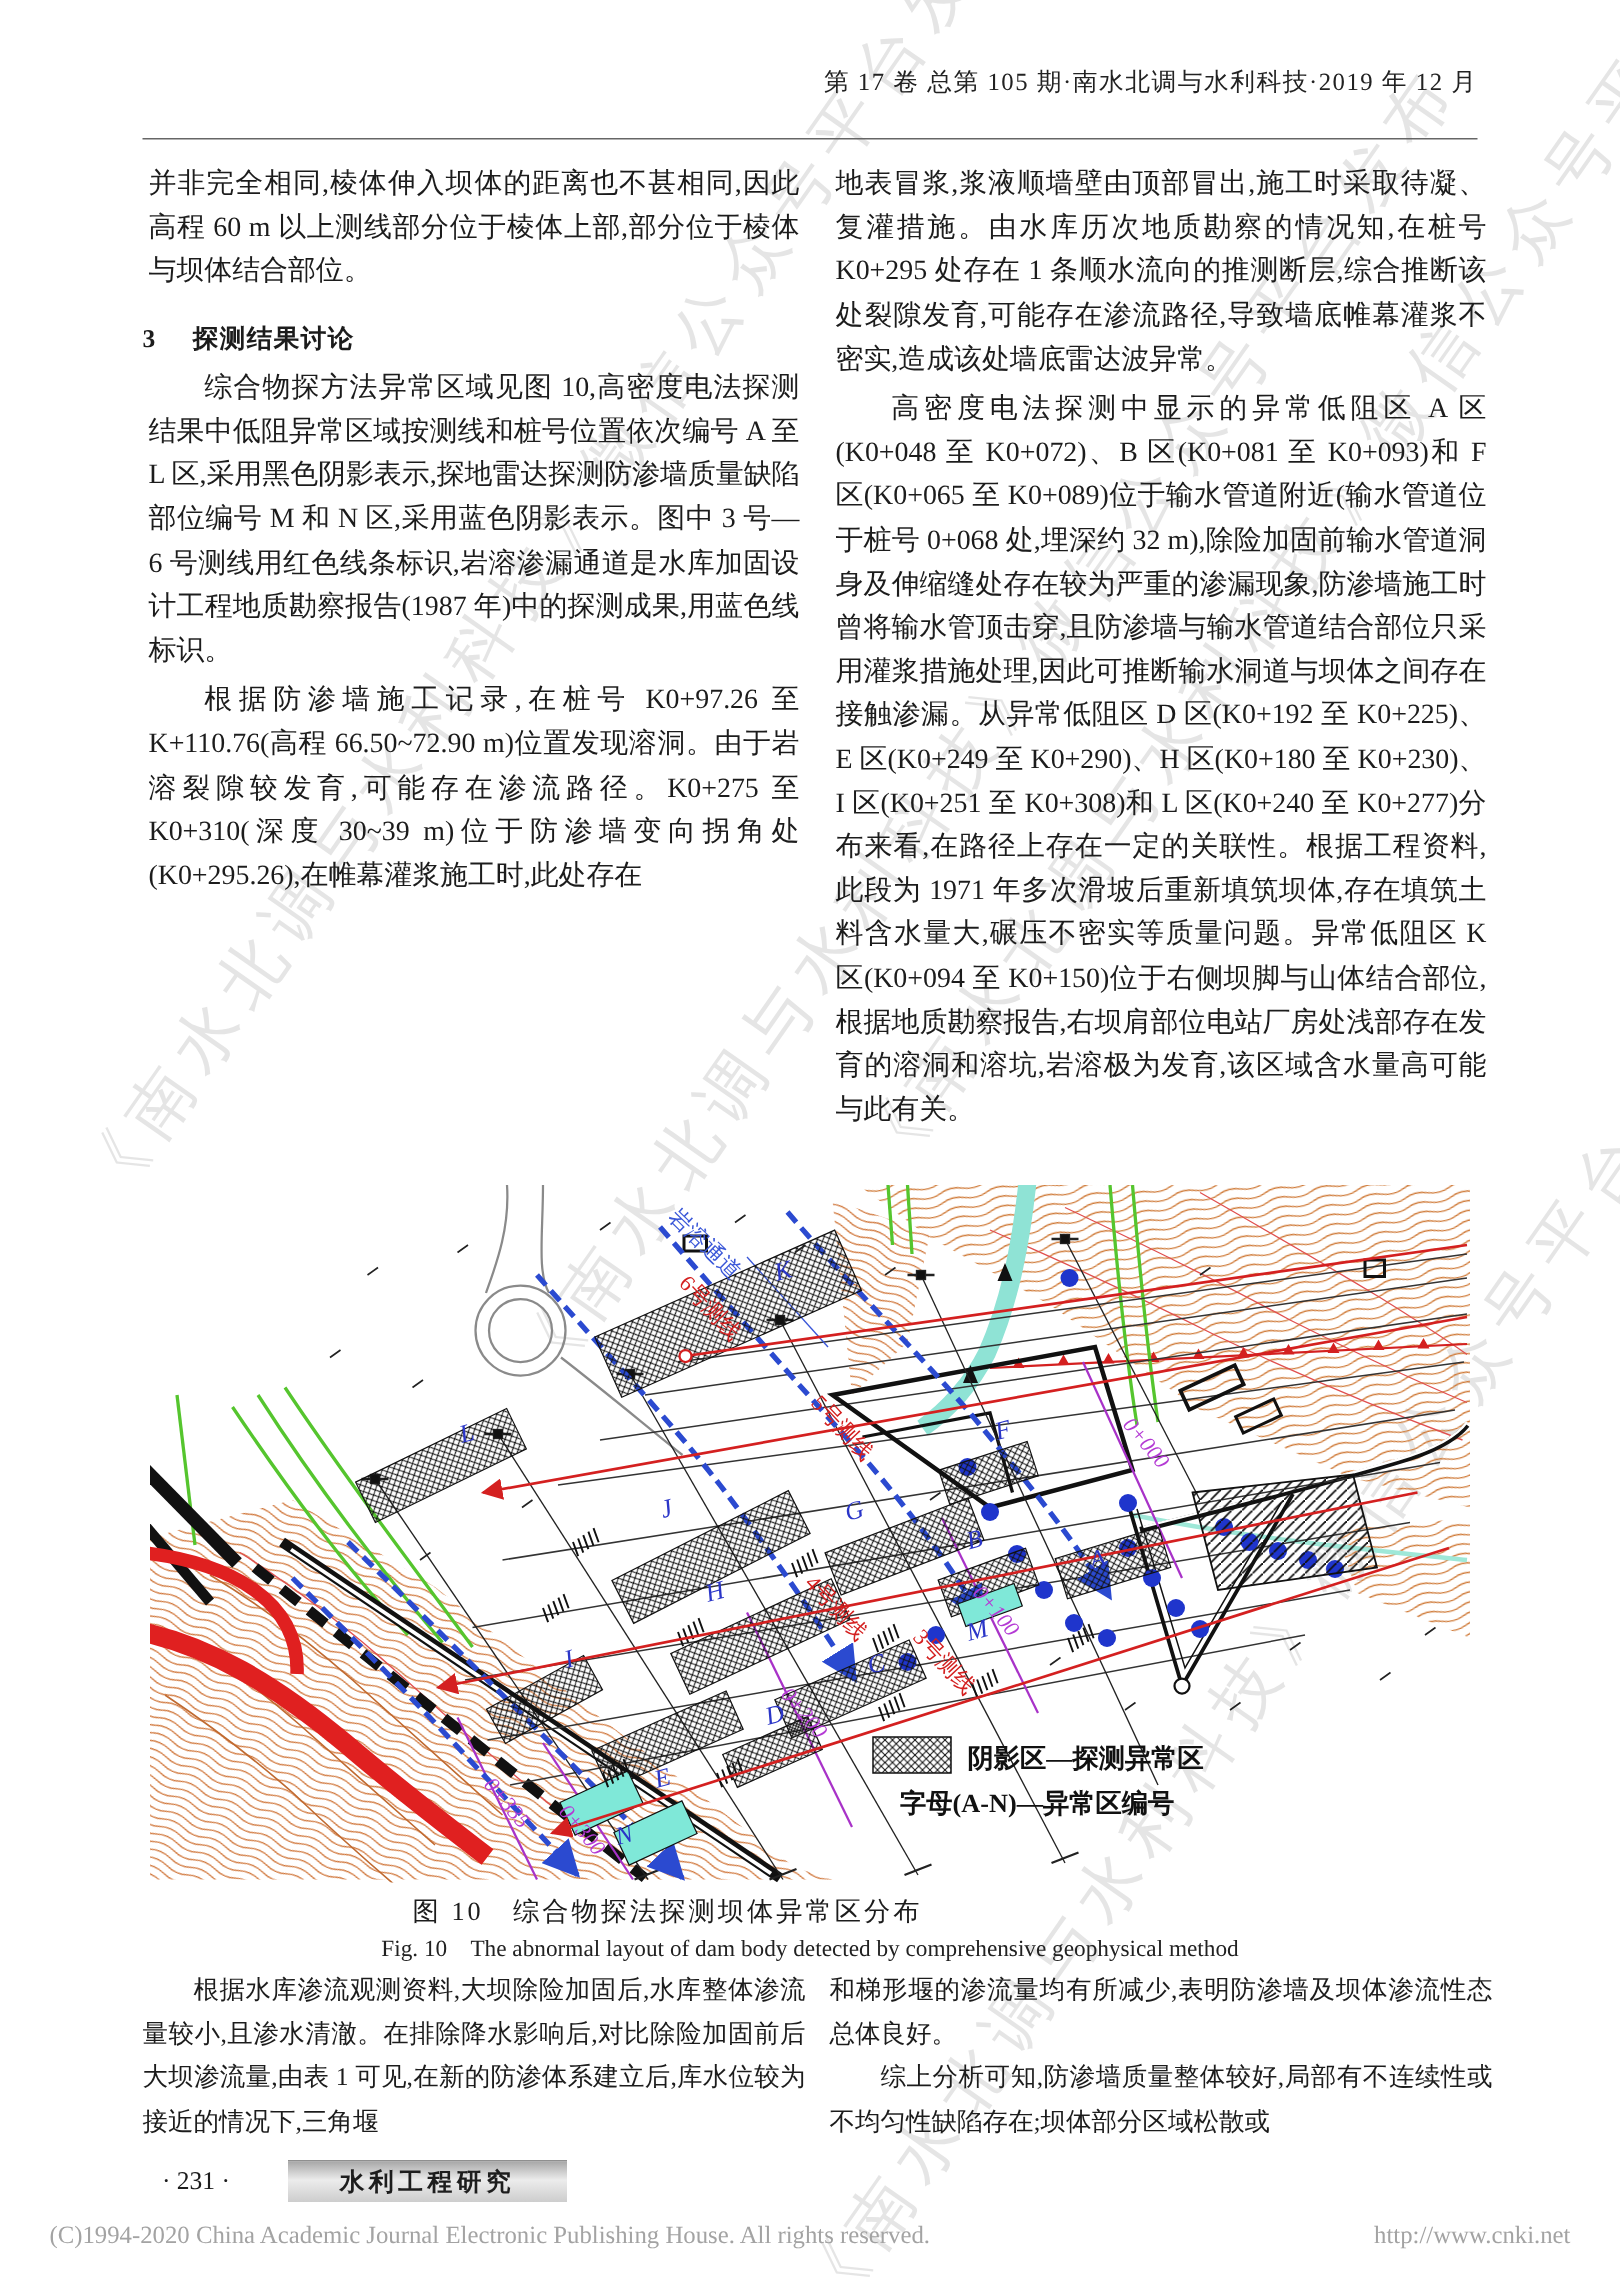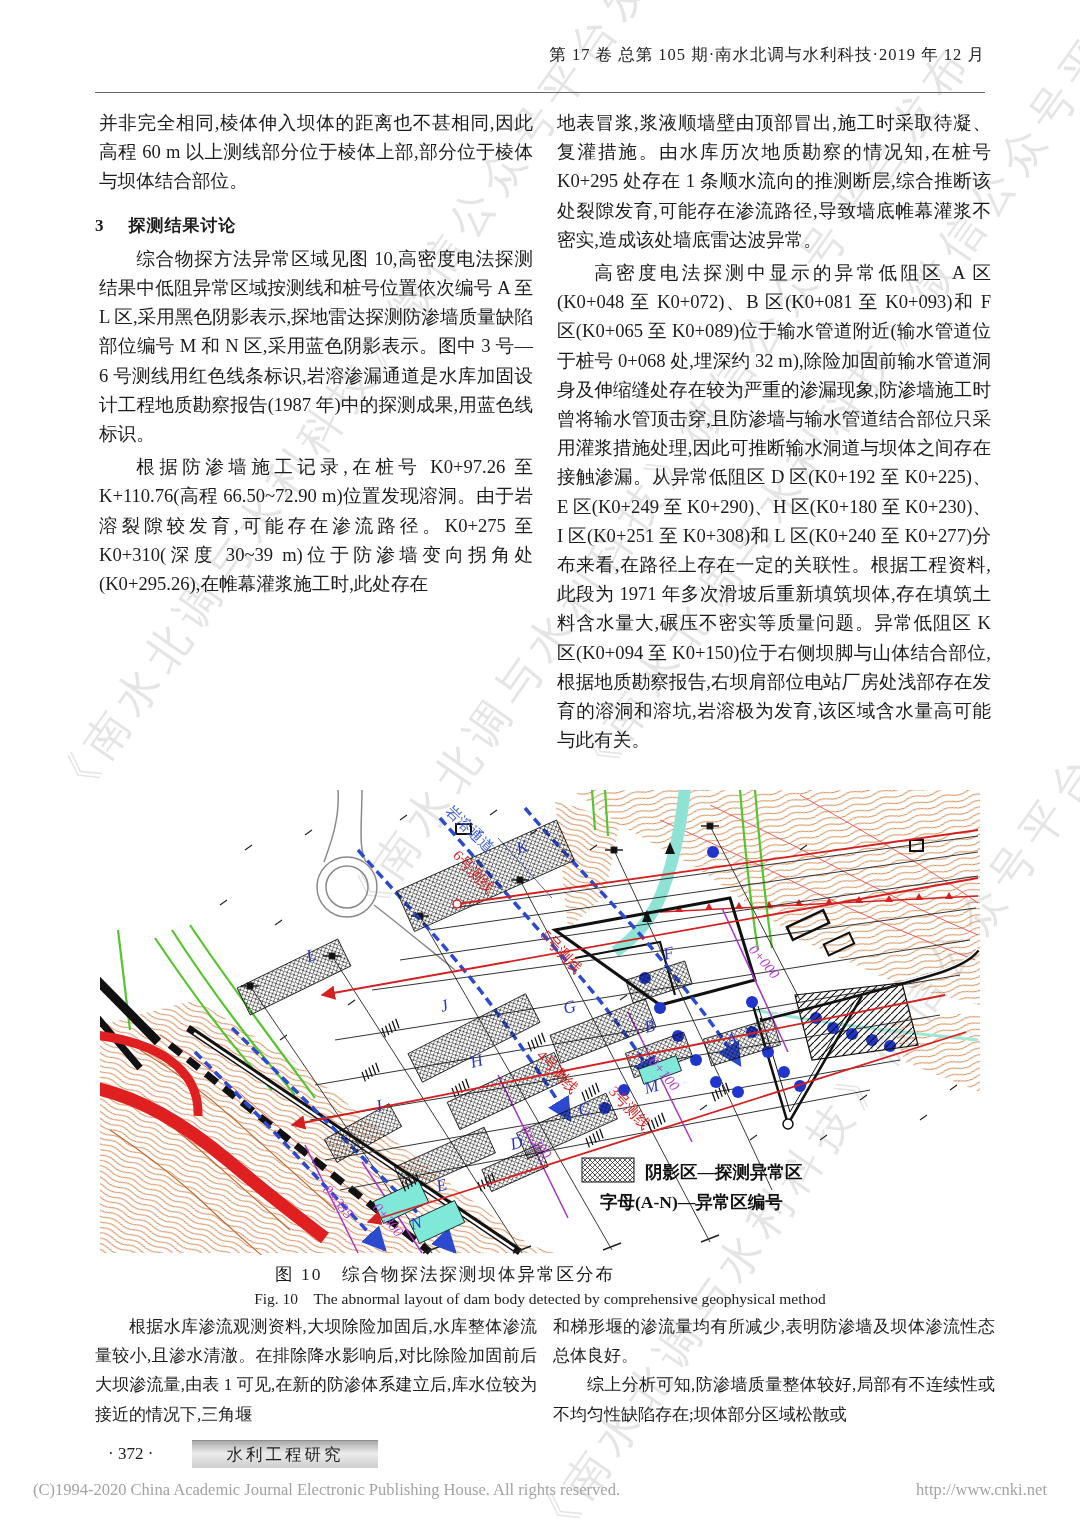--- a/index.html
+++ b/index.html
@@ -23,21 +23,21 @@
   .cap-zh{position:absolute;top:1262px;left:0;width:890px;text-align:center;font-size:17.5px;letter-spacing:2px;z-index:2;}
   .cap-en{position:absolute;top:1289px;left:0;width:1080px;text-align:center;font-size:15.5px;color:#222;z-index:2;}
   .bcol{position:absolute;top:1312px;width:442px;font-size:17px;line-height:29.2px;text-align:justify;z-index:2;}
   .bcol p{margin:0;text-indent:2em;}
   .bcol p.cont{text-indent:0;}
   .bcol-l{left:95px}.bcol-r{left:553px}
   
   .pgnum{position:absolute;left:108px;top:1444px;font-size:17px;z-index:2;}
   .badge{position:absolute;left:192px;top:1440px;width:186px;height:27px;line-height:27px;text-align:center;
          font-size:16.5px;letter-spacing:3px;color:#1d1d1d;z-index:2;
-         background:linear-gradient(180deg,#a8a8a8,#ececec 46%,#cdcdcd);border-top:1px solid #8f8f8f;}
+         background:linear-gradient(180deg,#a8a8a8,#ececec 46%,#cdcdcd);border-top:1px solid #8f8f8f;font-weight:bold;}
   .copy{position:absolute;left:33px;top:1480px;width:1014px;display:flex;justify-content:space-between;
         color:#a3a3a3;font-size:16.5px;z-index:2;}
 </style>
 </head>
 <body>
 
 <div class="page">
 
   <div class="wm" style="left:40px;top:780px;">《南水北调与水利科技》微信公众号平台发布</div>
   <div class="wm" style="left:330px;top:900px;">《南水北调与水利科技》微信公众号平台发布</div>
@@ -318,20 +318,20 @@
   <div class="cap-en">Fig. 10　The abnormal layout of dam body detected by comprehensive geophysical method</div>
 
   <div class="bcol bcol-l">
     <p>根据水库渗流观测资料,大坝除险加固后,水库整体渗流量较小,且渗水清澈。在排除降水影响后,对比除险加固前后大坝渗流量,由表 1 可见,在新的防渗体系建立后,库水位较为接近的情况下,三角堰</p>
   </div>
   <div class="bcol bcol-r">
     <p class="cont">和梯形堰的渗流量均有所减少,表明防渗墙及坝体渗流性态总体良好。</p>
     <p>综上分析可知,防渗墙质量整体较好,局部有不连续性或不均匀性缺陷存在;坝体部分区域松散或</p>
   </div>
 
-  <div class="pgnum">· 372 ·</div>
+  <div class="pgnum">· 231 ·</div>
   <div class="badge">水利工程研究</div>
   <div class="copy">
     <span>(C)1994-2020 China Academic Journal Electronic Publishing House. All rights reserved.</span>
     <span>http://www.cnki.net</span>
   </div>
 
 </div>
 
 </body></html>

